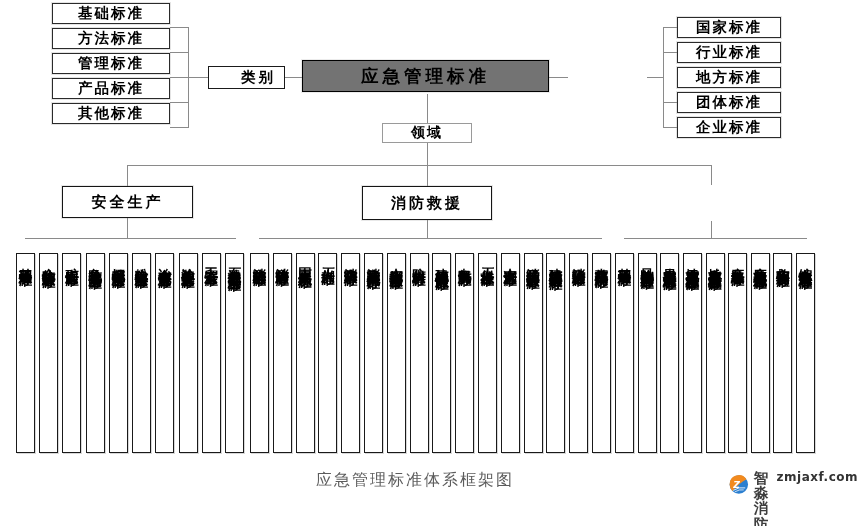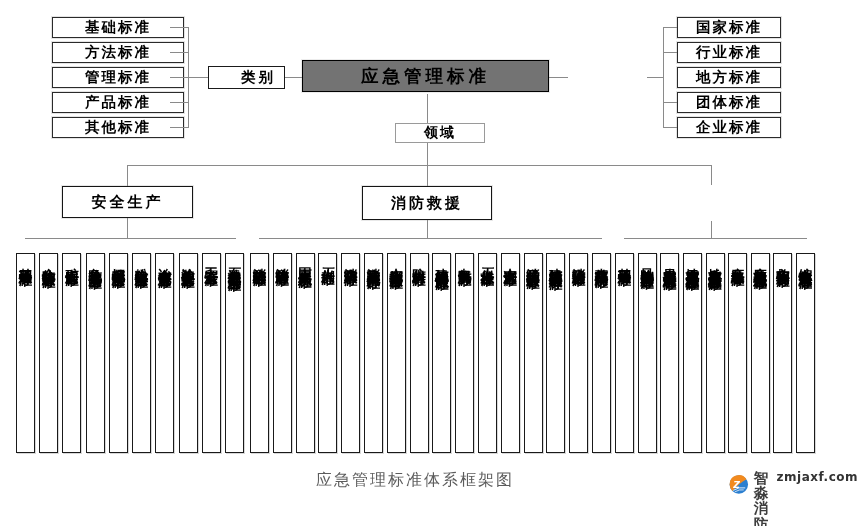--- a/index.html
+++ b/index.html
@@ -15,41 +15,41 @@
   .ln{position:absolute;background:#8a8a8a;}
 
   
   .side-col{position:absolute;display:flex;flex-direction:column;gap:4px;}
   .side-col .sbox{
     height:21px;box-sizing:border-box;background:#fff;
     border:1px solid #2a2a2a;box-shadow:0 0 0 1px #e4e4e4;
     display:flex;align-items:center;justify-content:center;
     font-size:14.5px;font-weight:bold;letter-spacing:2px;
   }
-  .col-left{left:52px;top:17px;width:132px;}
+  .col-left{left:52px;top:3px;width:118px;}
   .col-right{left:677px;top:17px;width:104px;}
 
   .linkbox{
     position:absolute;box-sizing:border-box;background:#fff;
     border:1.5px solid #1a1a1a;
     display:flex;align-items:center;justify-content:center;
     font-size:14.5px;font-weight:bold;letter-spacing:3px;
   }
   .titlebox{
     position:absolute;left:302px;top:60px;width:247px;height:32px;
     box-sizing:border-box;background:#737373;border:1.5px solid #000;
     box-shadow:0 0 0 1px #ececec;
     display:flex;align-items:center;justify-content:center;
     font-size:17.5px;font-weight:bold;letter-spacing:4px;
   }
   .domainbox{
     position:absolute;left:382px;top:123px;width:90px;height:20px;
     box-sizing:border-box;background:#fff;border:1px solid #9a9a9a;
     display:flex;align-items:center;justify-content:center;
-    font-size:14px;font-weight:bold;letter-spacing:2px;margin-left:13px;
+    font-size:14px;font-weight:bold;letter-spacing:2px;
   }
   .branch{
     position:absolute;box-sizing:border-box;background:#fff;
     border:1.3px solid #151515;box-shadow:0 0 0 1px #e8e8e8;
     display:flex;align-items:center;justify-content:center;
     font-weight:bold;text-align:center;white-space:pre-line;
   }
   .branch.b0{left:62px;top:186px;width:131px;height:32px;font-size:15px;letter-spacing:3px;}
   .branch.b1{left:362px;top:186px;width:130px;height:34px;font-size:15px;letter-spacing:3px;}
   .branch.b2{left:640px;top:185px;width:144px;height:36px;font-size:13.5px;line-height:16px;letter-spacing:1px;}

